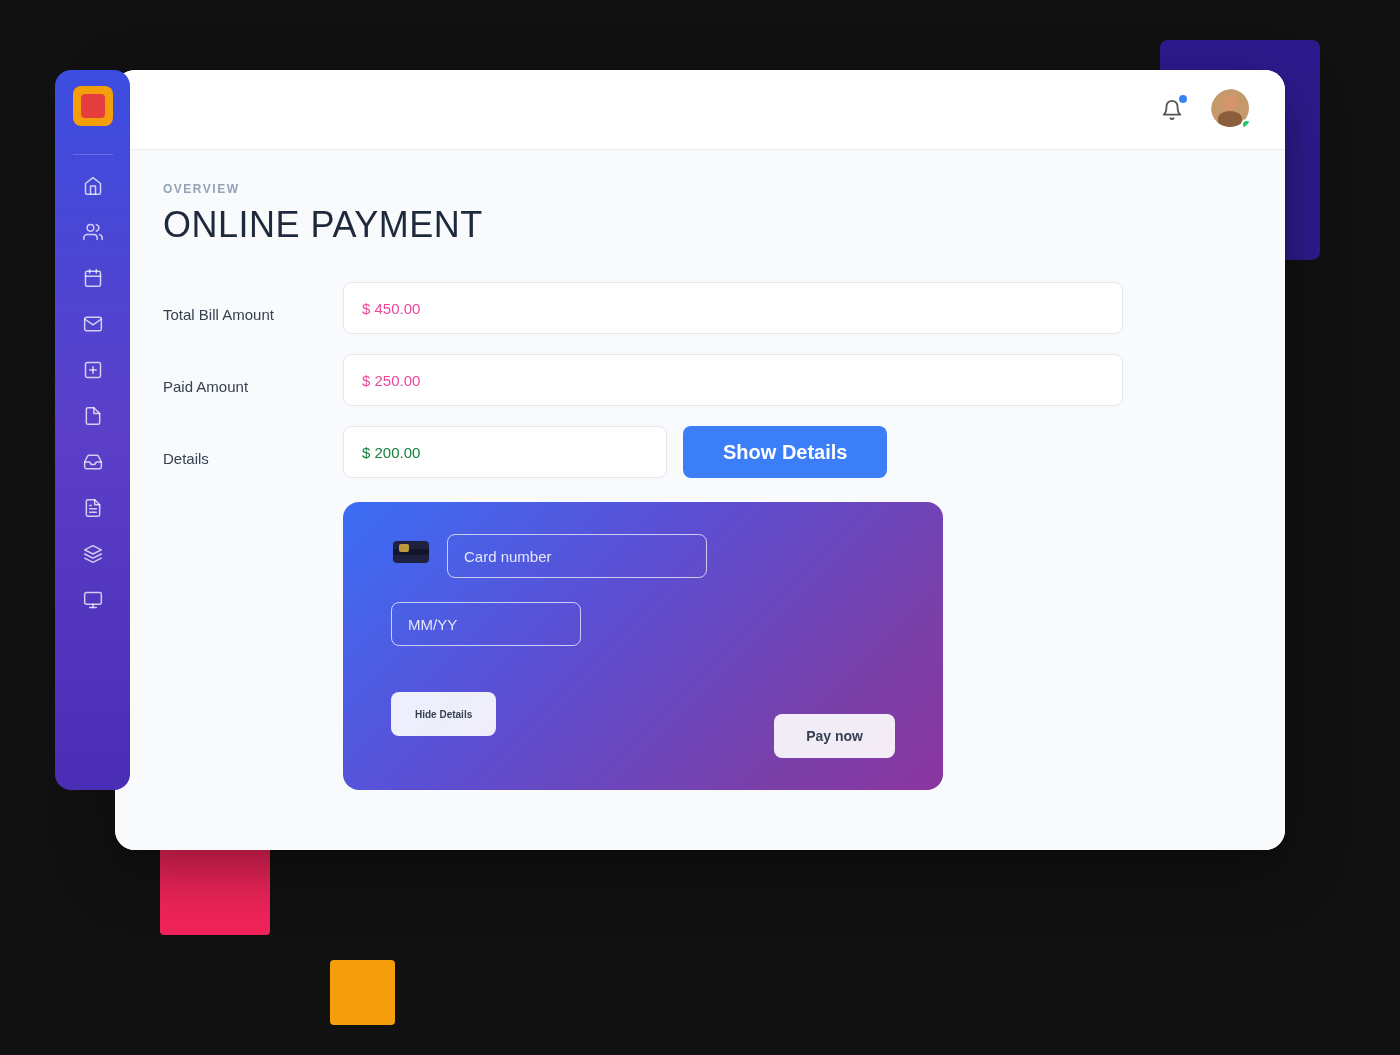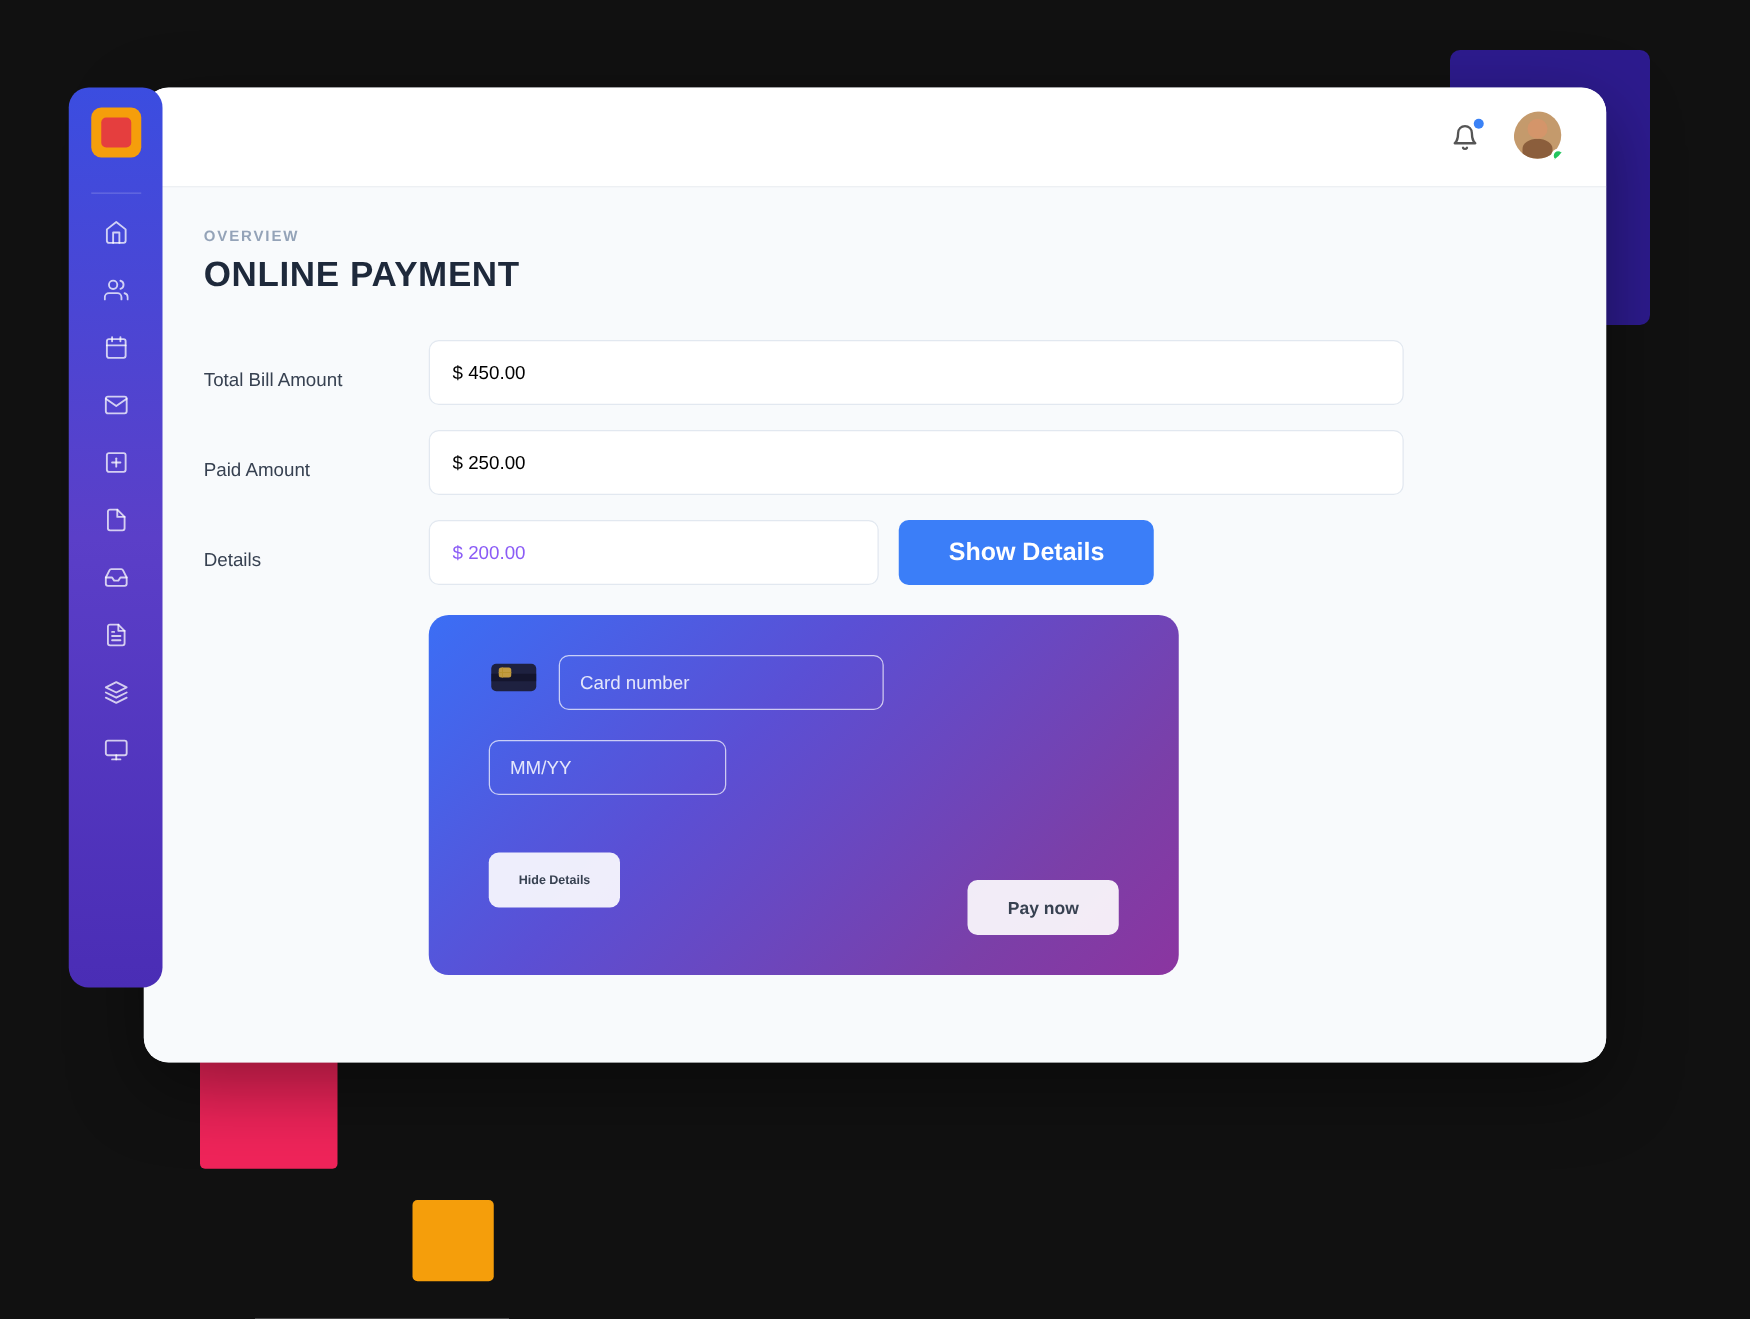--- a/index.html
+++ b/index.html
@@ -201,22 +201,22 @@
     }
     .breadcrumb {
       font-size: 12px;
       font-weight: 600;
       color: #94a3b8;
       letter-spacing: 1.5px;
       text-transform: uppercase;
       margin-bottom: 8px;
     }
     .page-title {
-      font-size: 28px;
-      font-weight: 700;
+      font-size: 36px;
+      font-weight: 400;
       color: #1e293b;
       letter-spacing: 0.5px;
       margin-bottom: 36px;
     }
 
     
     .form-row {
       display: flex;
       align-items: center;
       margin-bottom: 20px;
@@ -230,41 +230,41 @@
       margin-top: 12px;
     }
     .form-input {
       flex: 1;
       height: 52px;
       background: #fff;
       border: 1.5px solid #e2e8f0;
       border-radius: 8px;
       padding: 16px 18px;
       font-size: 15px;
-      color: #000000;
+      color: #ec4899;
       outline: none;
       max-width: 780px;
     }
 
     
     .balance-row {
       display: flex;
       align-items: center;
       margin-bottom: 24px;
     }
     .balance-input {
       height: 52px;
       background: #fff;
       border: 1.5px solid #e2e8f0;
       border-radius: 8px;
       padding: 0 18px;
       font-size: 15px;
-      color: #8b5cf6;
+      color: #15803d;
       outline: none;
-      width: 360px;
+      width: 324px;
       margin-right: 16px;
     }
     .show-details-btn {
       height: 52px;
       padding: 0 40px;
       background: #3b7ef8;
       color: #fff;
       border: none;
       border-radius: 8px;
       font-size: 20px;

